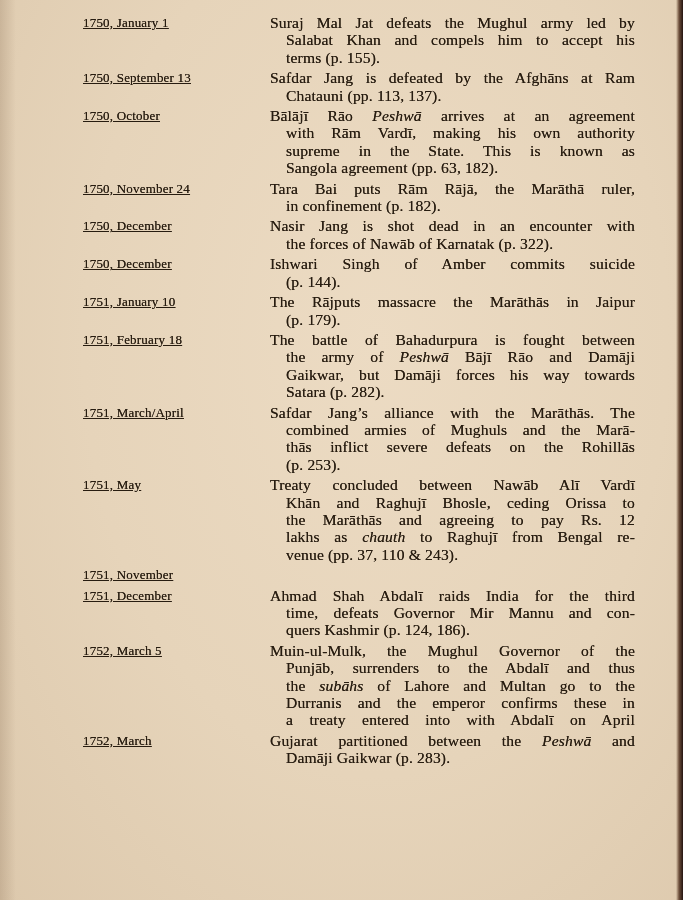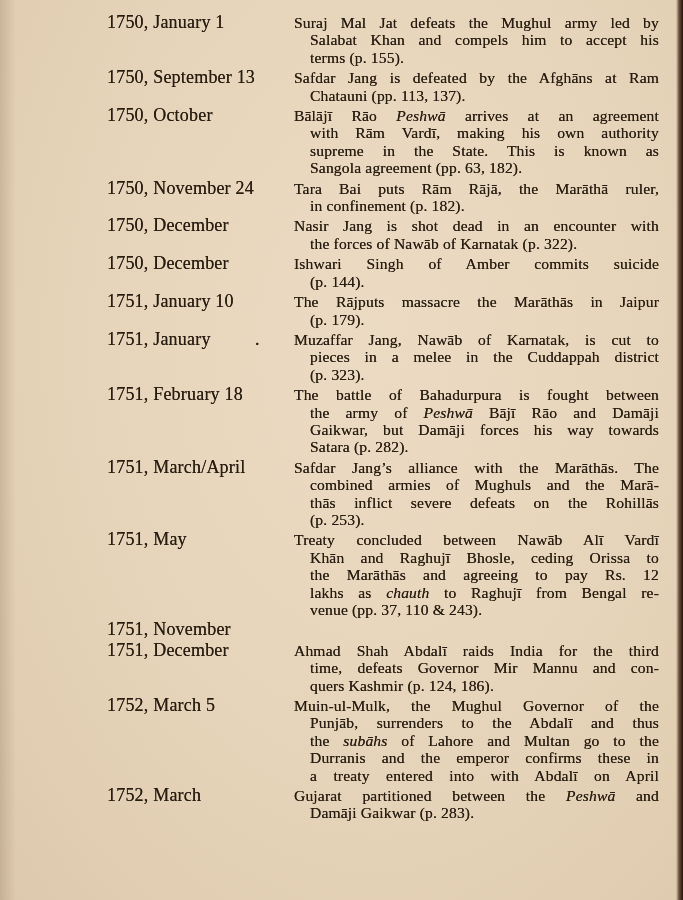--- a/index.html
+++ b/index.html
@@ -39,26 +39,27 @@
   }
   .entry {
     display: flex;
     align-items: flex-start;
     margin: 0 0 3px 0;
   }
   .date-cell {
     flex: none;
     position: relative;
     width: 176px;
-    margin-left: 107px;
-    font-size: 18px;
+    margin-left: 83px;
+    font-size: 13px;
     line-height: 17.4px;
     letter-spacing: 0.2px;
     white-space: nowrap;
     text-shadow: 0 0 0.4px rgba(39,28,16,0.85);
+    text-decoration: underline;
   }
   .date-mark {
     position: absolute;
     left: 148px;
     top: 0;
   }
   .desc-cell {
     flex: none;
     width: 376px;
     font-size: 15.6px;
@@ -155,30 +156,20 @@
   <div class="entry">
     <div class="date-cell">
       <span class="date-text">1751, January 10</span>
     </div>
     <div class="desc-cell">
           <div class="line"><span>The Rājputs massacre the Marāthās in Jaipur</span></div>
           <div class="line cont last"><span>(p. 179).</span></div>
         </div>
   </div>
 
-  <div class="entry">
-    <div class="date-cell">
-      <span class="date-text">1751, January</span>
-    <span class="date-mark">.</span></div>
-    <div class="desc-cell">
-          <div class="line"><span>Muzaffar Jang, Nawāb of Karnatak, is cut to</span></div>
-          <div class="line cont"><span>pieces in a melee in the Cuddappah district</span></div>
-          <div class="line cont last"><span>(p. 323).</span></div>
-        </div>
-  </div>
 
   <div class="entry">
     <div class="date-cell">
       <span class="date-text">1751, February 18</span>
     </div>
     <div class="desc-cell">
           <div class="line"><span>The battle of Bahadurpura is fought between</span></div>
           <div class="line cont"><span>the army of </span><em>Peshwā</em><span> Bājī Rāo and Damāji</span></div>
           <div class="line cont"><span>Gaikwar, but Damāji forces his way towards</span></div>
           <div class="line cont last"><span>Satara (p. 282).</span></div>

